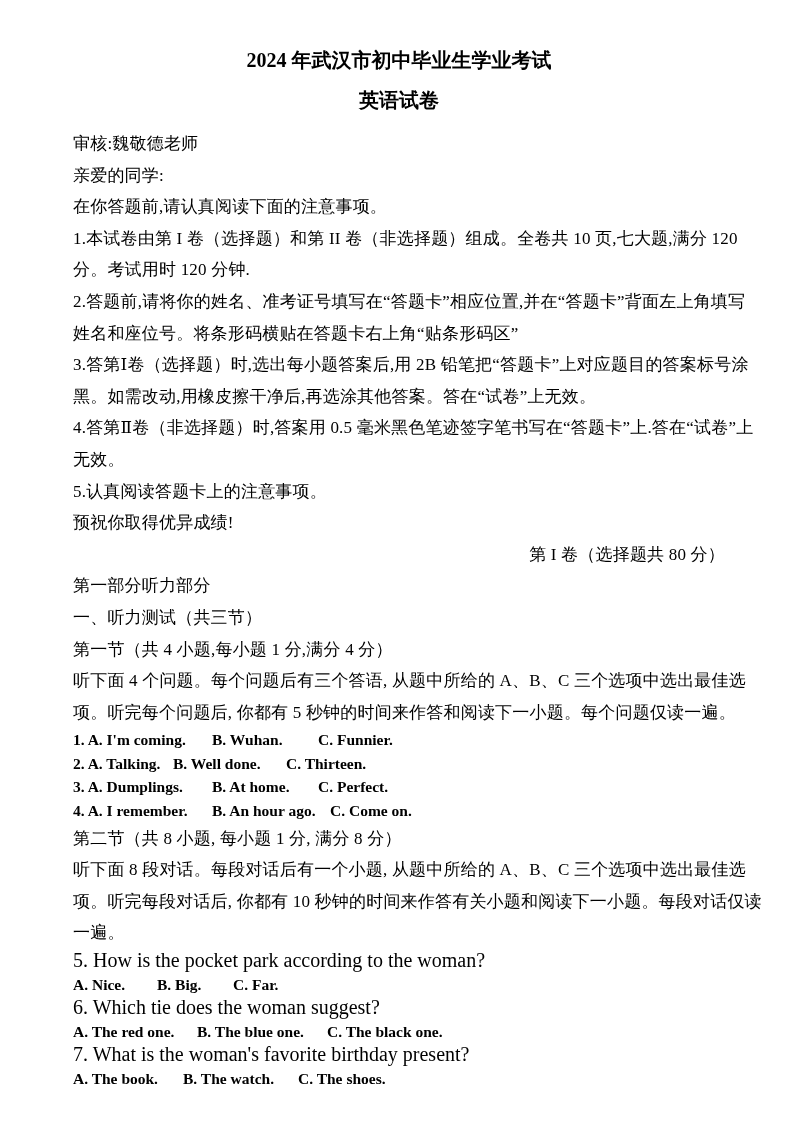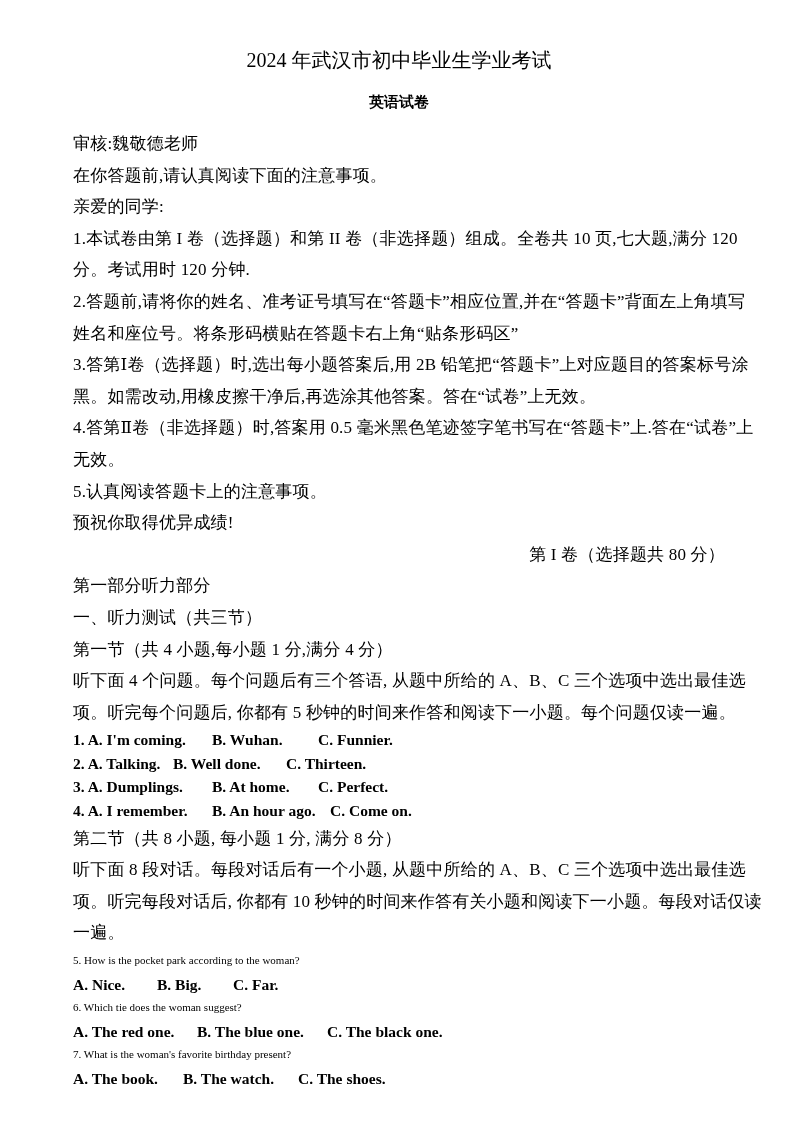--- a/index.html
+++ b/index.html
@@ -7,45 +7,46 @@
   body {
     width: 795px;
     height: 1125px;
     color: #000000;
     font-family: "Liberation Serif", "DejaVu Serif", serif;
     overflow: hidden;
   }
   .page { padding: 46px 70px 0 73px; }
   .title {
     text-align: center;
-    font-weight: 400;
+    font-weight: 700;
     font-size: 20px;
     line-height: 28px;
     white-space: nowrap;
   }
   .subtitle {
     text-align: center;
     font-weight: 700;
-    font-size: 15px;
+    font-size: 20px;
     line-height: 28px;
     margin-top: 14px;
     margin-bottom: 12px;
     white-space: nowrap;
+    font-family: Liberation Mono, monospace;
   }
   .cn {
     font-weight: 400;
     font-size: 17px;
     line-height: 31.6px;
     white-space: nowrap;
     letter-spacing: 0.2px;
   }
   .center { text-align: right; }
   .en {
     font-weight: 400;
-    font-size: 11px;
+    font-size: 20px;
     line-height: 23.6px;
     white-space: nowrap;
   }
   .opt-row {
     position: relative;
     height: 23.6px;
     font-weight: 700;
     font-size: 15.5px;
     line-height: 23.6px;
   }
@@ -53,22 +54,22 @@
 </style>
 </head>
 <body>
 
 <div class="page">
 
   <div class="title">2024 年武汉市初中毕业生学业考试</div>
   <div class="subtitle">英语试卷</div>
 
   <div class="cn">审核:魏敬德老师</div>
+  <div class="cn">亲爱的同学:</div>
   <div class="cn">在你答题前,请认真阅读下面的注意事项。</div>
-  <div class="cn">亲爱的同学:</div>
 
   <div class="cn">1.本试卷由第 I 卷（选择题）和第 II 卷（非选择题）组成。全卷共 10 页,七大题,满分 120</div>
   <div class="cn">分。考试用时 120 分钟.</div>
   <div class="cn">2.答题前,请将你的姓名、准考证号填写在“答题卡”相应位置,并在“答题卡”背面左上角填写</div>
   <div class="cn">姓名和座位号。将条形码横贴在答题卡右上角“贴条形码区”</div>
   <div class="cn">3.答第Ⅰ卷（选择题）时,选出每小题答案后,用 2B 铅笔把“答题卡”上对应题目的答案标号涂</div>
   <div class="cn">黑。如需改动,用橡皮擦干净后,再选涂其他答案。答在“试卷”上无效。</div>
   <div class="cn">4.答第Ⅱ卷（非选择题）时,答案用 0.5 毫米黑色笔迹签字笔书写在“答题卡”上.答在“试卷”上</div>
   <div class="cn">无效。</div>
   <div class="cn">5.认真阅读答题卡上的注意事项。</div>

